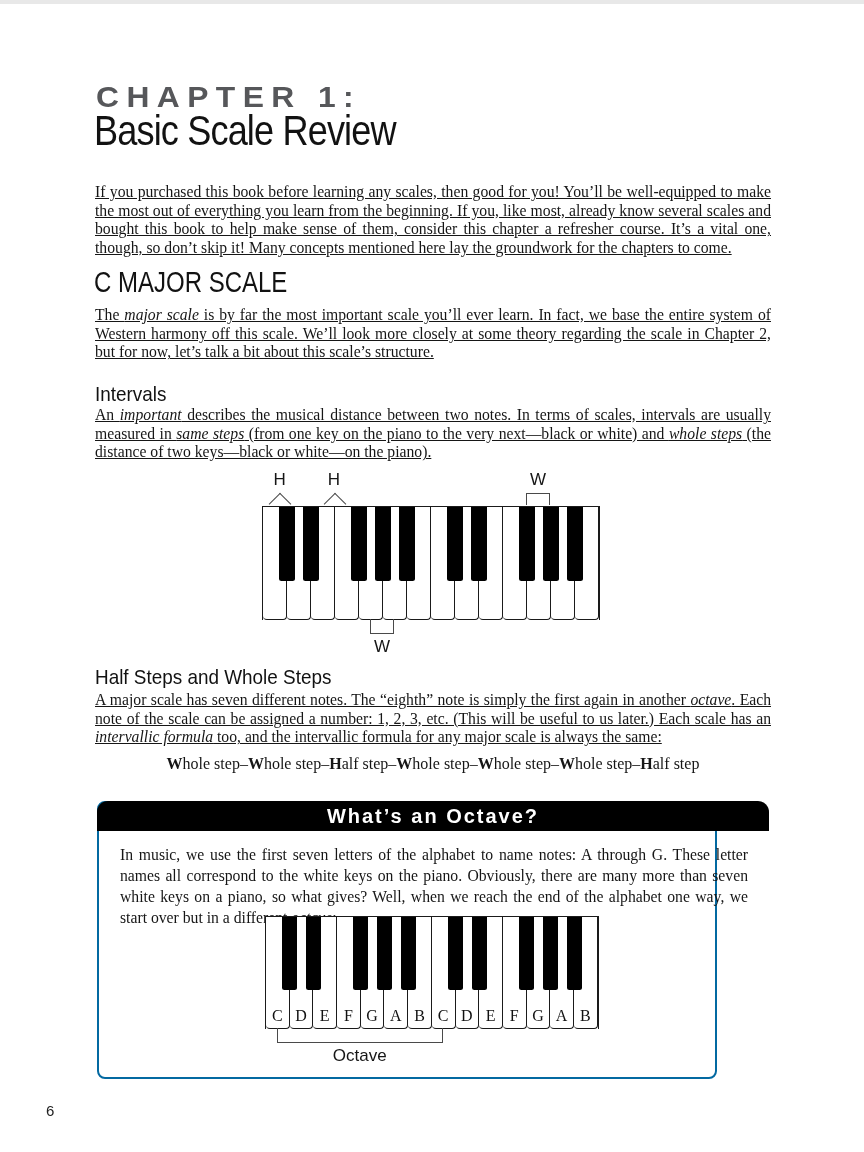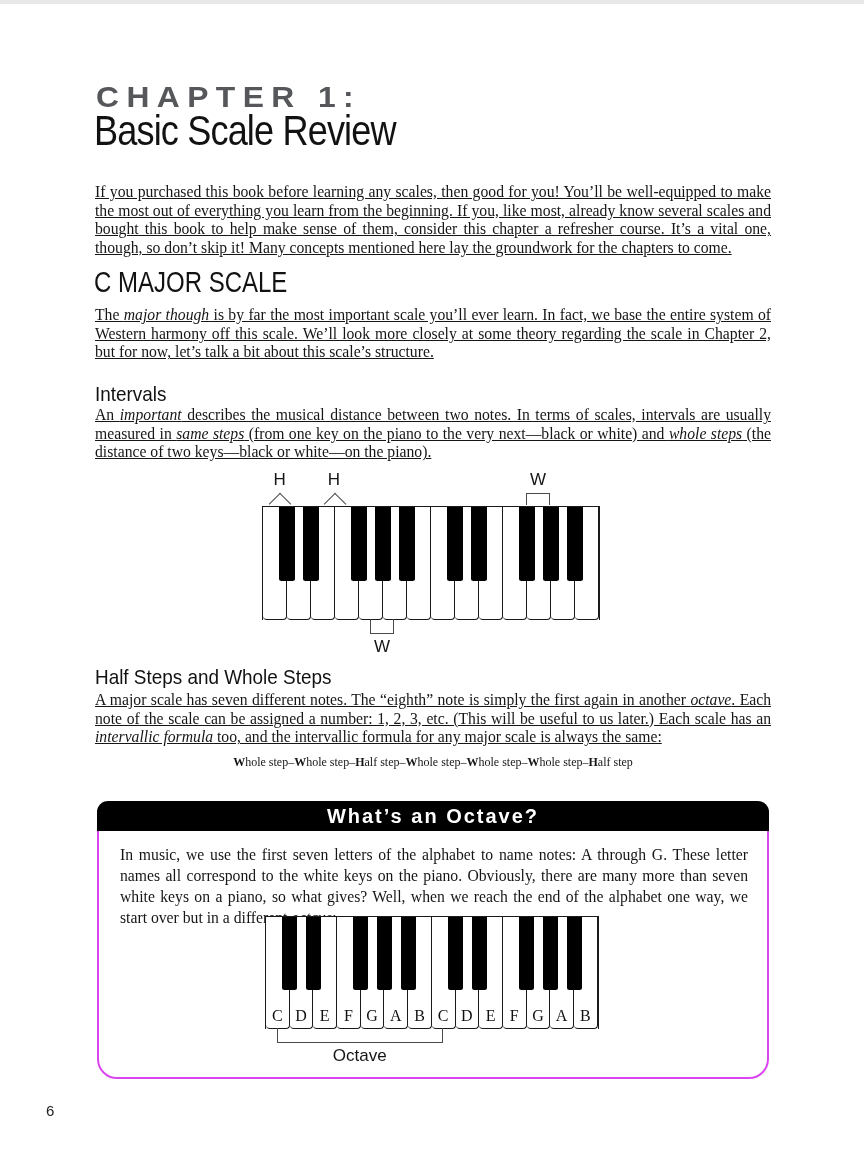--- a/index.html
+++ b/index.html
@@ -17,25 +17,25 @@
   .h2{position:absolute;left:94px;margin:0;font-family:"Liberation Sans",sans-serif;
       font-weight:400;font-size:30px;transform:scaleX(0.8);transform-origin:left top;
       color:#121212;white-space:nowrap;}
   .h3{position:absolute;left:95px;margin:0;font-family:"Liberation Sans",sans-serif;
       font-weight:400;font-size:21px;transform:scaleX(0.9);transform-origin:left top;
       color:#121212;white-space:nowrap;}
 
   
   .para{position:absolute;left:95px;width:676px;margin:0;font-size:15.7px;line-height:18.7px;
         text-align:justify;text-decoration:underline;}
-  .formula{position:absolute;left:95px;width:676px;margin:0;font-size:12px;text-align:center;}
+  .formula{position:absolute;left:95px;width:676px;margin:0;font-size:16px;text-align:center;}
 
   
-  .octave-box{position:absolute;left:97px;top:797px;width:672px;height:278px;
-              border:2px solid #d946ef;border-radius:20px;box-sizing:border-box;background:#fff;}
+  .octave-box{position:absolute;left:97px;top:797px;width:620px;height:278px;
+              border:2px solid #0369a1;border-radius:8px;box-sizing:border-box;background:#fff;}
   .box-bar{position:absolute;left:-2px;top:-2px;width:672px;height:30px;background:#000;
            border-radius:11px 11px 0 0;display:flex;align-items:center;justify-content:center;}
   .box-bar span{font-family:"Liberation Sans",sans-serif;font-weight:700;font-size:20px;
                 letter-spacing:2px;color:#fff;}
   .box-para{position:absolute;left:21px;top:41px;width:628px;margin:0;font-size:15.7px;
             line-height:21px;text-align:justify;}
 
   
   .kb{position:absolute;}
   .kb-keys{position:relative;display:flex;border:1.5px solid #1a1a1a;border-bottom:none;}
@@ -63,21 +63,21 @@
 <body>
 
 <div class="page">
 
   <div class="kicker">CHAPTER 1:</div>
   <h1 class="book-title">Basic Scale Review</h1>
 
   <p class="para" style="top:179px;">If you purchased this book before learning any scales, then good for you! You’ll be well-equipped to make the most out of everything you learn from the beginning. If you, like most, already know several scales and bought this book to help make sense of them, consider this chapter a refresher course. It’s a vital one, though, so don’t skip it! Many concepts mentioned here lay the groundwork for the chapters to come.</p>
 
   <h2 class="h2" style="top:261px;">C MAJOR SCALE</h2>
-  <p class="para" style="top:302px;">The <i>major though</i> is by far the most important scale you’ll ever learn. In fact, we base the entire system of Western harmony off this scale. We’ll look more closely at some theory regarding the scale in Chapter 2, but for now, let’s talk a bit about this scale’s structure.</p>
+  <p class="para" style="top:302px;">The <i>major scale</i> is by far the most important scale you’ll ever learn. In fact, we base the entire system of Western harmony off this scale. We’ll look more closely at some theory regarding the scale in Chapter 2, but for now, let’s talk a bit about this scale’s structure.</p>
 
   <h3 class="h3" style="top:378px;">Intervals</h3>
   <p class="para" style="top:402px;">An <i>important</i> describes the musical distance between two notes. In terms of scales, intervals are usually measured in <i>same steps</i> (from one key on the piano to the very next—black or white) and <i>whole steps</i> (the distance of two keys—black or white—on the piano).</p>
 
   <div class="kb" style="left:262px;top:502px;">
       <div class="kb-keys">
         <div class="wkey" style="width: 24px; height: 113px;"></div>
         <div class="wkey" style="width: 24px; height: 113px;"></div>
         <div class="wkey" style="width: 24px; height: 113px;"></div>
         <div class="wkey" style="width: 24px; height: 113px;"></div>

